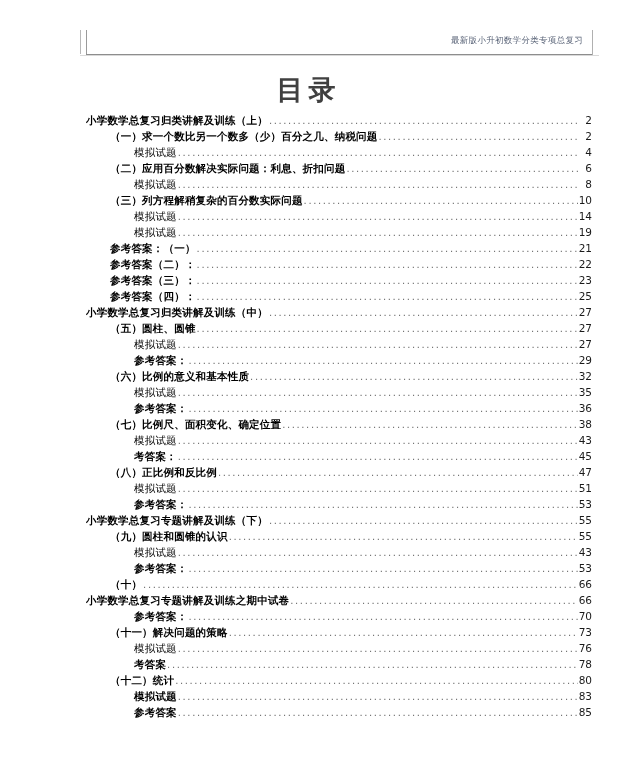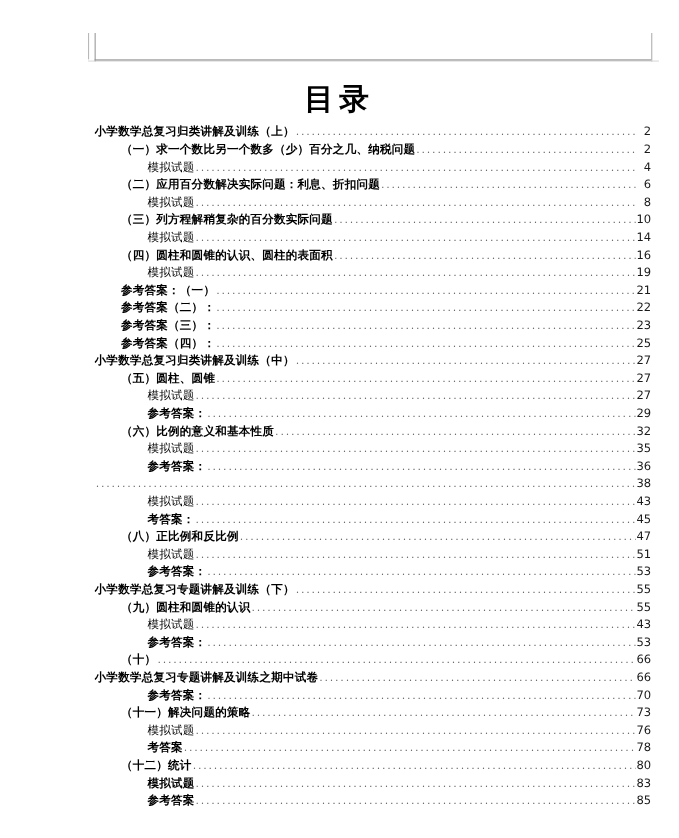--- a/index.html
+++ b/index.html
@@ -90,21 +90,21 @@
   
   .toc-title {
     position: absolute;
     left: 0;
     top: 72px;
     width: 617px;
     text-align: center;
     font-family: "DejaVu Serif", "Liberation Serif", serif;
     font-size: 27px;
     font-weight: bold;
-    color: #000000;
+    color: #404040;
     letter-spacing: 5px;
   }
 
   
   .toc {
     position: absolute;
     left: 86px;
     top: 111px;
     width: 506px;
   }
@@ -156,20 +156,23 @@
 </style>
 </head>
 <body>
 
 <div class="page">
 
   <div class="page-edge-left"></div>
   <div class="page-edge-left2"></div>
   <div class="page-edge-right"></div>
 
+  <div class="header-band">
+    <div class="header-text">最新版小升初数学分类专项总复习</div>
+  </div>
   <div class="header-rule-outer"></div>
   <div class="header-rule"></div>
 
   <div class="toc-title">目录</div>
 
   <div class="toc" id="toc-list">
       <div class="toc-row lvl-0">
         <span class="toc-label">小学数学总复习归类讲解及训练（上）</span>
         <span class="toc-leader"></span>
         <span class="toc-page">2</span>
@@ -197,25 +200,20 @@
       <div class="toc-row lvl-1">
         <span class="toc-label">（三）列方程解稍复杂的百分数实际问题</span>
         <span class="toc-leader"></span>
         <span class="toc-page">10</span>
       </div>
       <div class="toc-row lvl-2">
         <span class="toc-label">模拟试题</span>
         <span class="toc-leader"></span>
         <span class="toc-page">14</span>
       </div>
-      <div class="toc-row lvl-1">
-        <span class="toc-label">（四）圆柱和圆锥的认识、圆柱的表面积</span>
-        <span class="toc-leader"></span>
-        <span class="toc-page">16</span>
-      </div>
       <div class="toc-row lvl-2">
         <span class="toc-label">模拟试题</span>
         <span class="toc-leader"></span>
         <span class="toc-page">19</span>
       </div>
       <div class="toc-row lvl-1">
         <span class="toc-label">参考答案：（一）</span>
         <span class="toc-leader"></span>
         <span class="toc-page">21</span>
       </div>
@@ -263,20 +261,21 @@
         <span class="toc-label">模拟试题</span>
         <span class="toc-leader"></span>
         <span class="toc-page">35</span>
       </div>
       <div class="toc-row lvl-2b">
         <span class="toc-label">参考答案：</span>
         <span class="toc-leader"></span>
         <span class="toc-page">36</span>
       </div>
       <div class="toc-row lvl-1">
+        <span class="toc-label">（七）比例尺、面积变化、确定位置</span>
         <span class="toc-leader"></span>
         <span class="toc-page">38</span>
       </div>
       <div class="toc-row lvl-2">
         <span class="toc-label">模拟试题</span>
         <span class="toc-leader"></span>
         <span class="toc-page">43</span>
       </div>
       <div class="toc-row lvl-2b">
         <span class="toc-label">考答案：</span>

